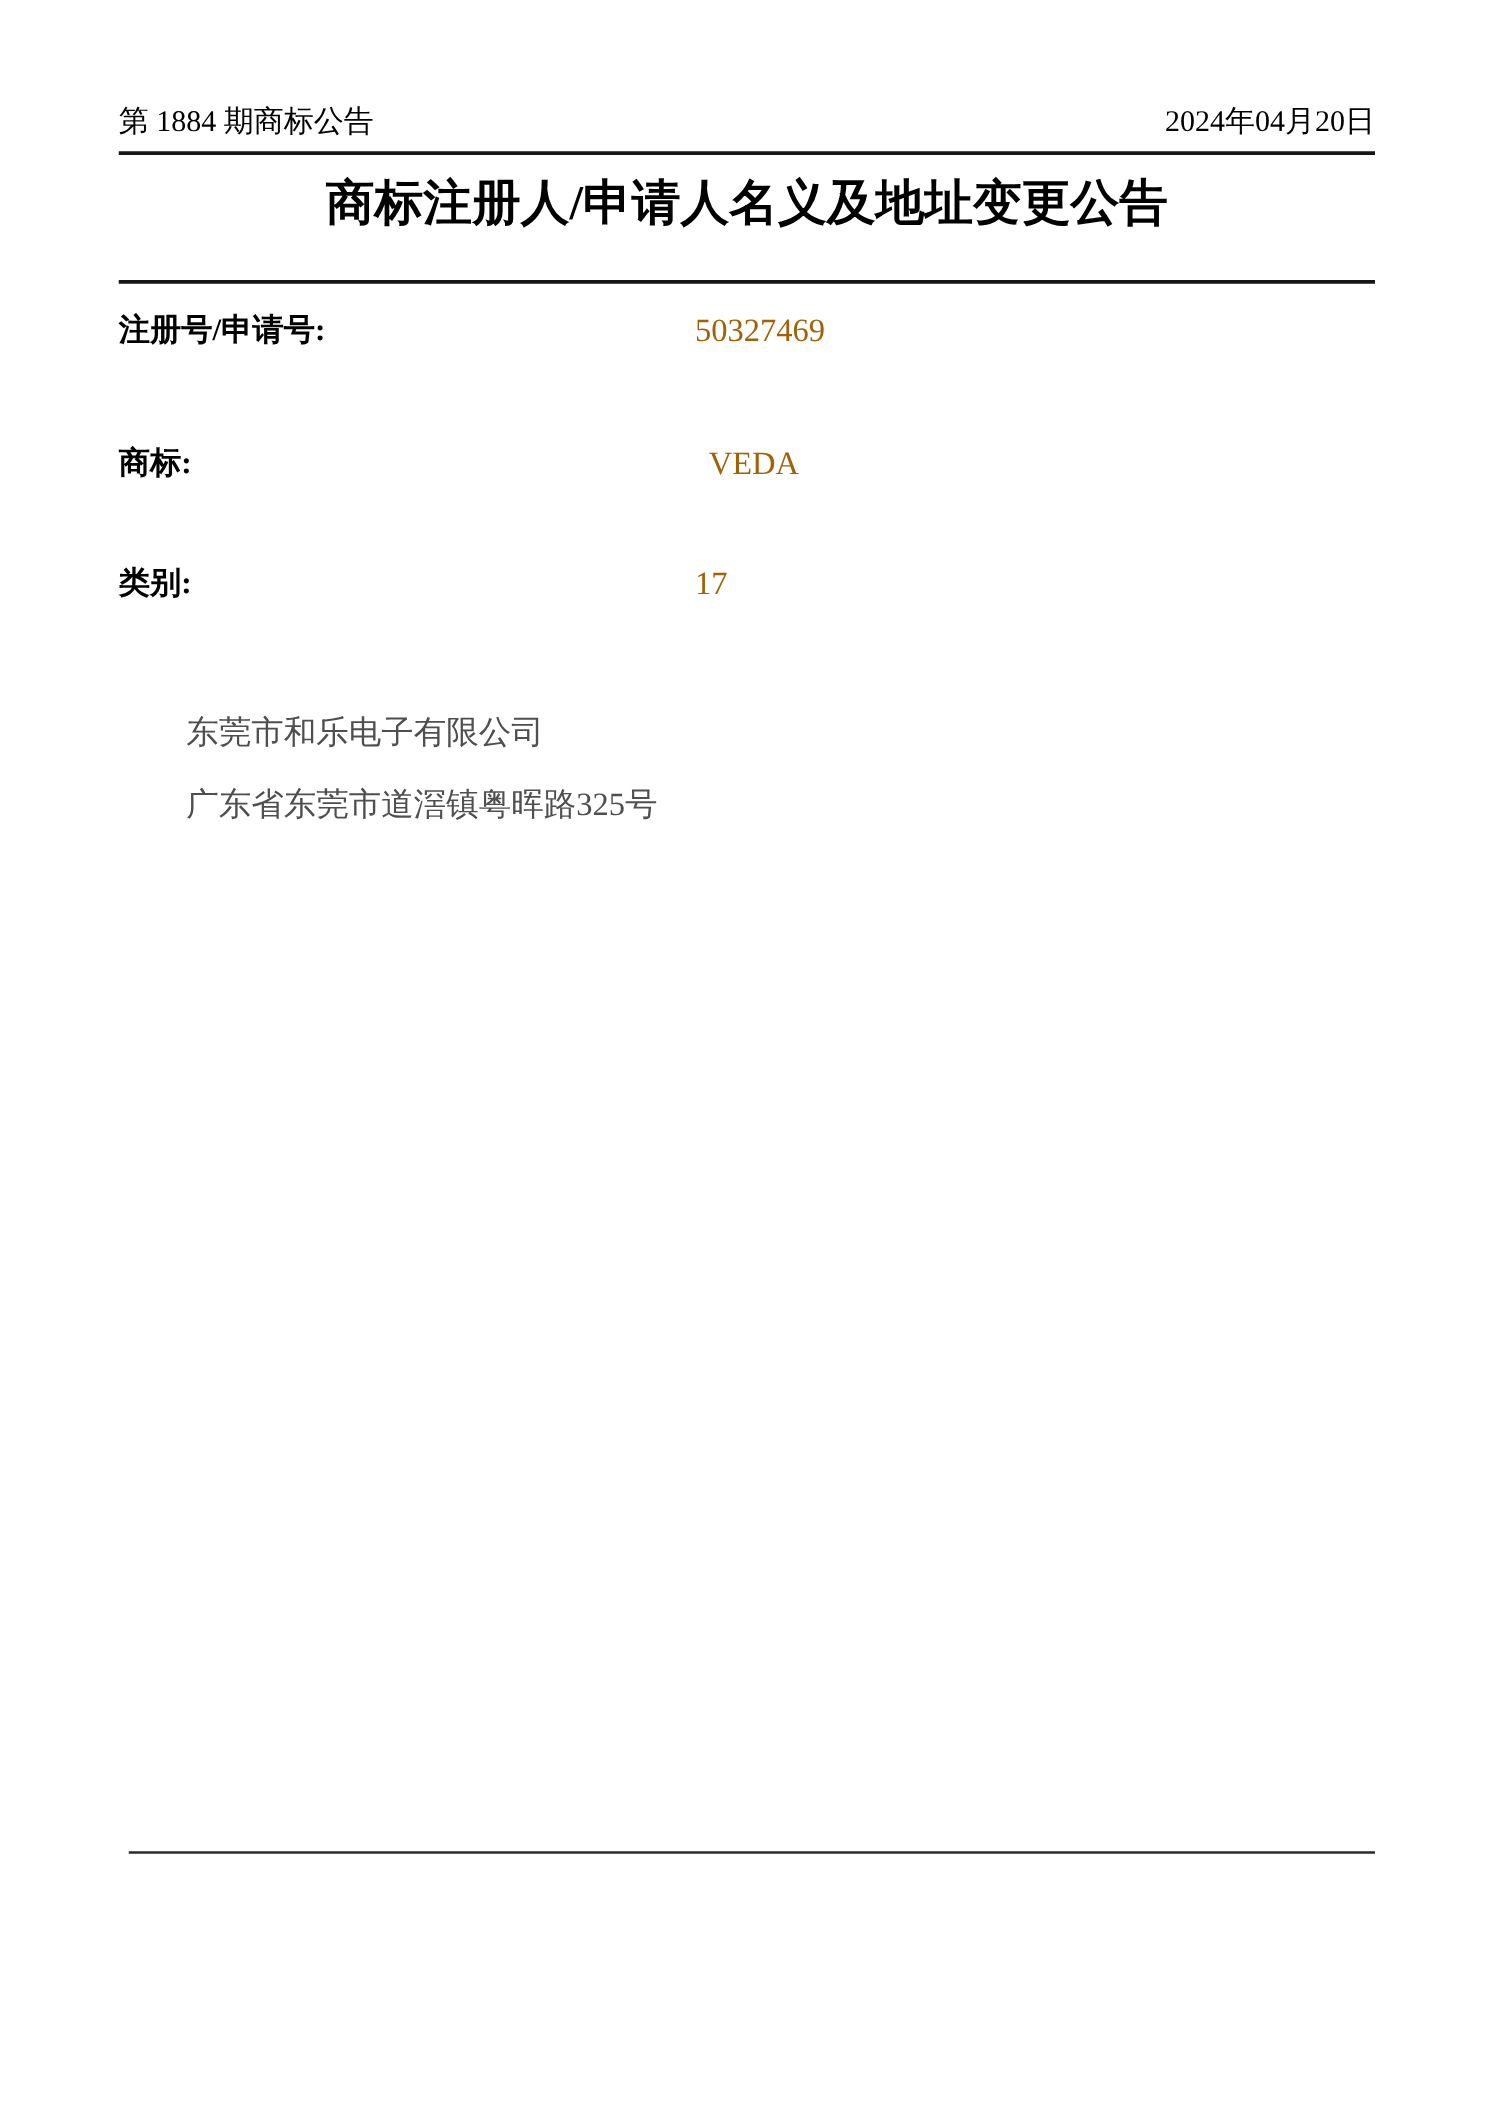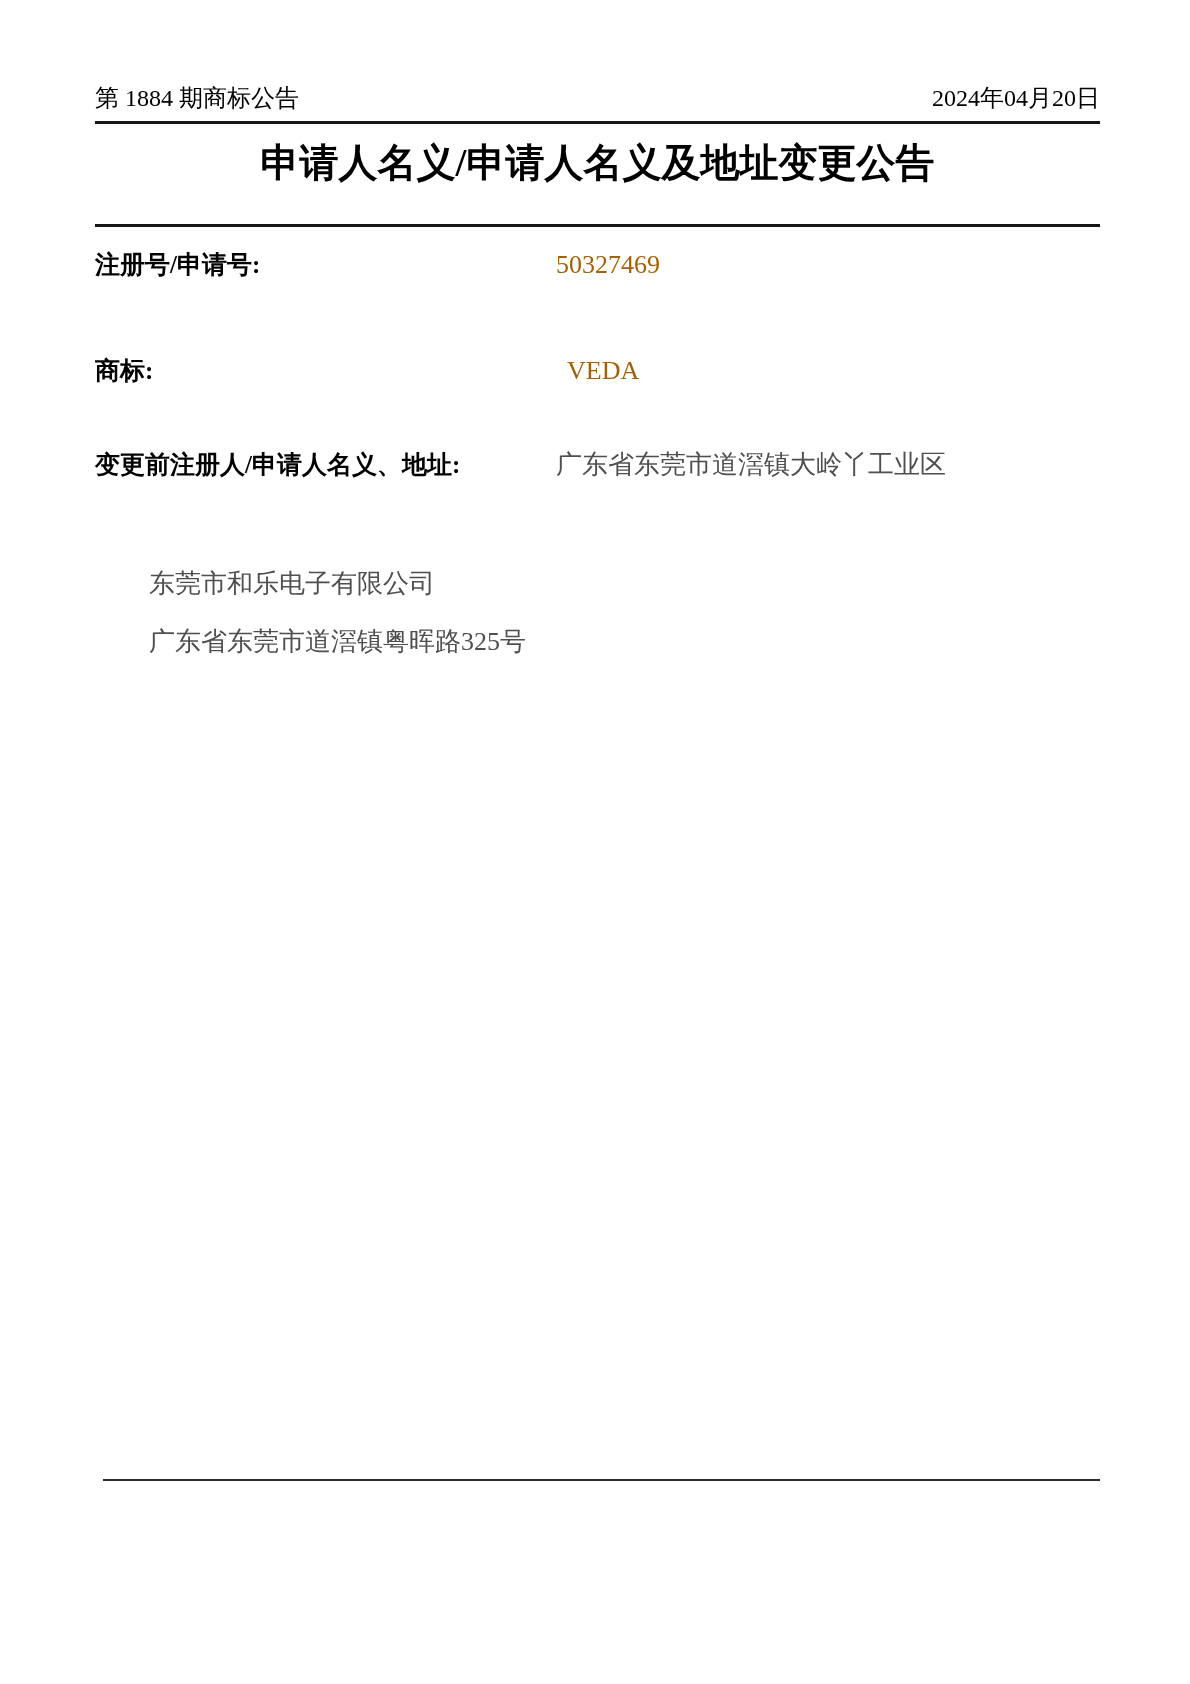--- a/index.html
+++ b/index.html
@@ -98,41 +98,41 @@
 
 <div class="page">
 
   <div class="doc-header">
     <span>第 1884 期商标公告</span>
     <span>2024年04月20日</span>
   </div>
 
   <hr class="rule header-rule">
 
-  <h1 class="page-title">申请人名义/申请人名义及地址变更公告</h1>
+  <h1 class="page-title">商标注册人/申请人名义及地址变更公告</h1>
 
   <hr class="rule title-rule">
 
   <div class="fields">
 
     <div class="field-row row-1">
       <div class="label">注册号/申请号:</div>
       <div class="value">50327469</div>
     </div>
 
     <div class="field-row row-2">
       <div class="label">商标:</div>
       <div class="value">VEDA</div>
     </div>
 
+    <div class="field-row row-3">
+      <div class="label">类别:</div>
+      <div class="value">17</div>
+    </div>
 
-    <div class="field-row row-4 muted">
-      <div class="label">变更前注册人/申请人名义、地址:</div>
-      <div class="value">广东省东莞市道滘镇大岭丫工业区</div>
-    </div>
 
     <div class="field-row row-5 muted">
       <div class="value">
         <p class="vline">东莞市和乐电子有限公司</p>
         <p class="vline">广东省东莞市道滘镇粤晖路325号</p>
       </div>
     </div>
 
   </div>
 

